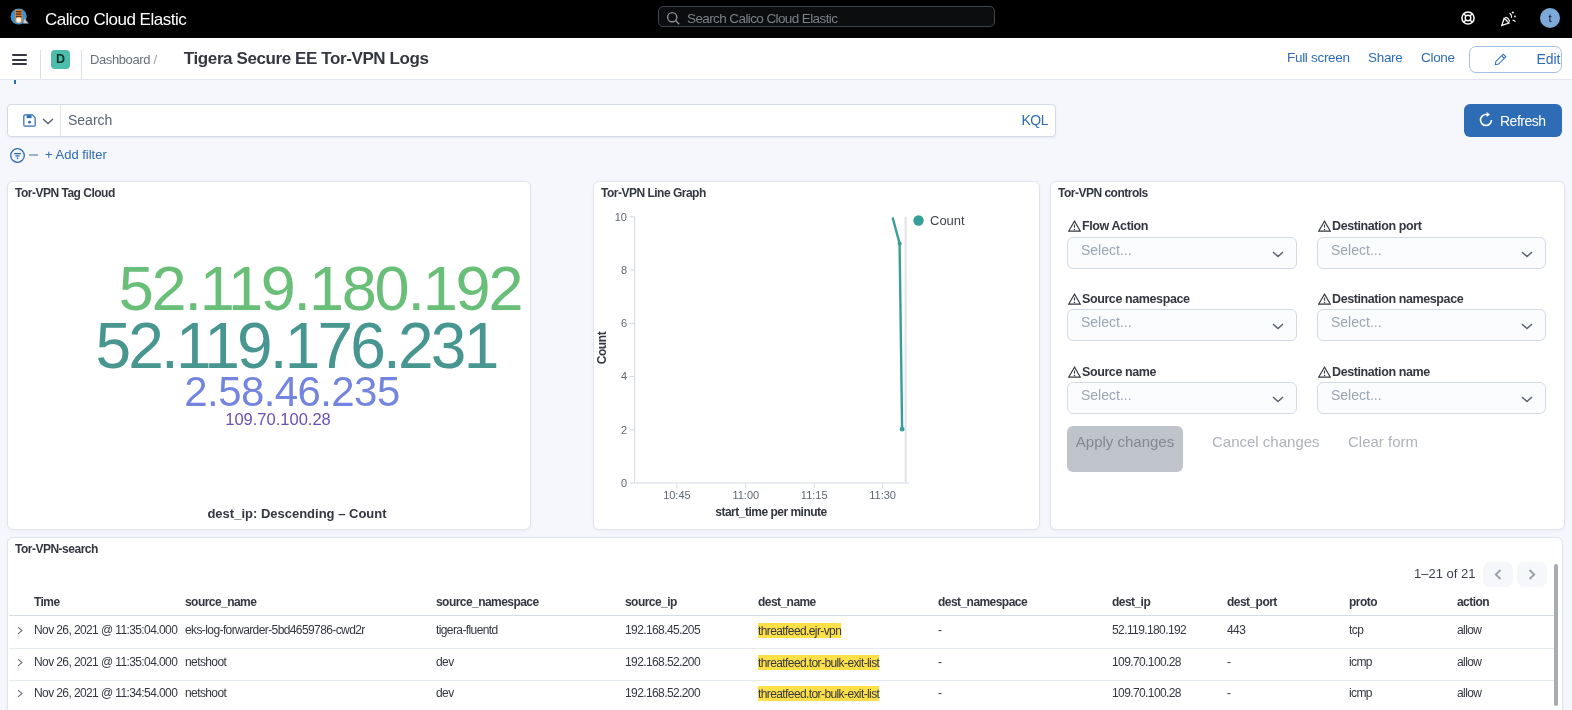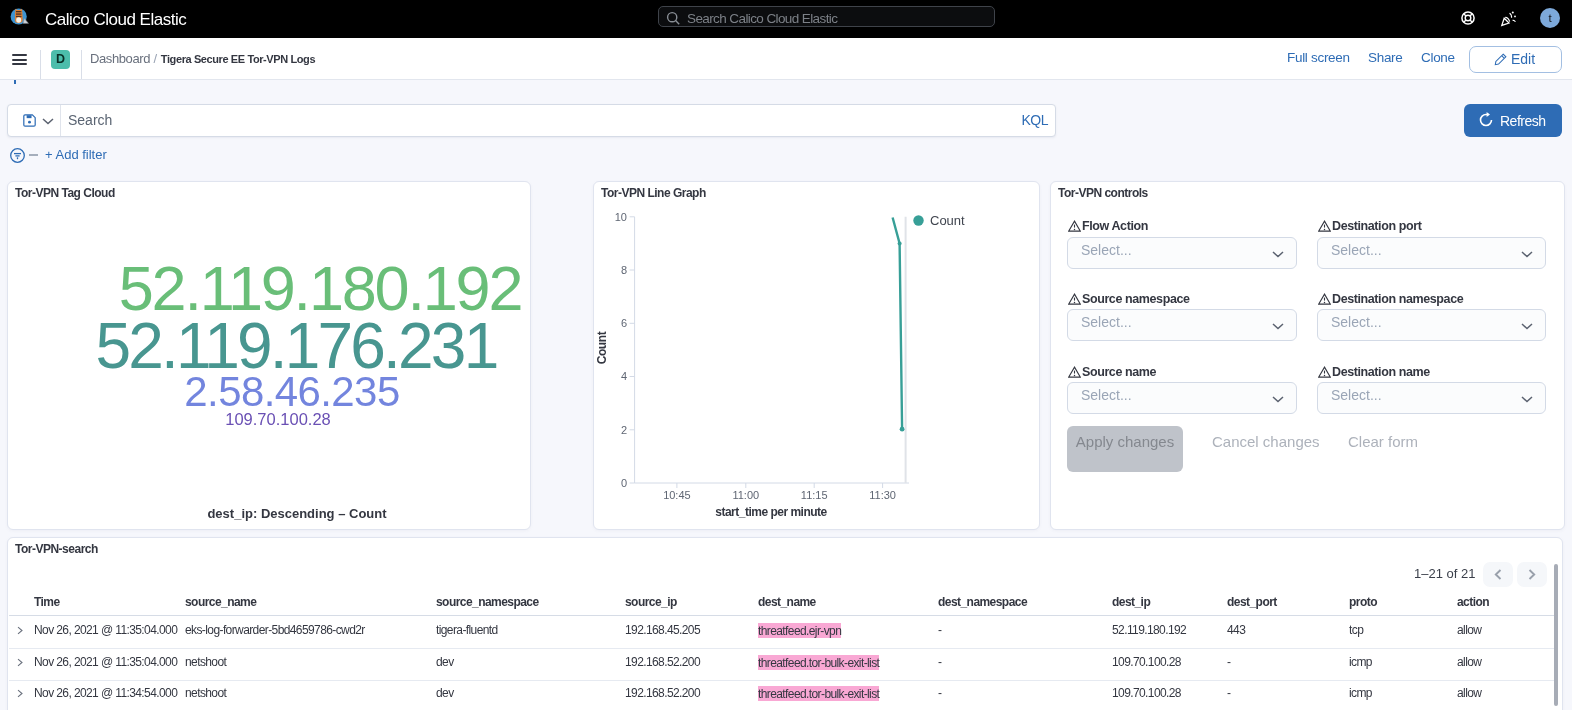--- a/index.html
+++ b/index.html
@@ -11,23 +11,23 @@
 #topbar { position:absolute; left:0; top:0; width:1572px; height:38.5px; background:#000000; }
 #topbar .title { position:absolute; left:45px; top:10px; color:#fff; font-size:17px; font-weight:500; letter-spacing:-0.5px; }
 #topsearch { position:absolute; left:658px; top:6px; width:337px; height:21px; border:1px solid #3f434a; border-radius:5px; background:#0c0d0f; }
 #topsearch .ph { position:absolute; left:28px; top:3.5px; font-size:13.5px; letter-spacing:-0.6px; color:#7c8087; }
 
 
 #navbar { position:absolute; left:0; top:38px; width:1572px; height:41.5px; background:#fff; border-bottom:1px solid #e2e6ee; }
 .vsep { position:absolute; top:12px; width:1px; height:29px; background:#d9dee8; }
 #dbadge { position:absolute; left:51px; top:12px; width:19px; height:19px; background:#4cbdab; border-radius:4px; color:#082f26; font-size:12.5px; font-weight:bold; text-align:center; line-height:19px; }
 .crumb-link { color:#69707d; font-size:13px; letter-spacing:-0.4px; }
-.crumb-cur { color:#343741; font-size:11px; font-weight:bold; letter-spacing:-0.4px; }
+.crumb-cur { color:#343741; font-size:17px; font-weight:bold; letter-spacing:-0.4px;margin-left:23px; }
 .hlink { color:#2e6cb5; font-size:13.5px; letter-spacing:-0.3px; }
-#editbtn { position:absolute; left:1468.5px; top:46px; width:93px; height:27px; border:1px solid #a3bfe2; border-radius:7px; color:#2e6cb5; font-size:14px; font-weight:500; text-align:center; line-height:25px; background:#fff; }
+#editbtn { position:absolute; left:1468.5px; top:46px; width:93px; height:27px; border:1px solid #a3bfe2; border-radius:7px; color:#2e6cb5; font-size:14px; font-weight:500; text-align:right; line-height:25px; background:#fff; }
 
 
 #querybox { position:absolute; left:7px; top:104px; width:1049px; height:33px; background:#fff; border:1px solid #d5dbe6; border-radius:4px; box-shadow:0 1px 2px rgba(110,120,145,0.1); }
 #querybox .lseg { position:absolute; left:0; top:0; width:53px; height:31px; border-right:1px solid #e0e4ec; }
 #querybox .ph { position:absolute; left:60px; top:7px; font-size:14px; color:#5a6472; }
 #querybox .kql { position:absolute; right:7px; top:7px; font-size:14px; letter-spacing:-0.5px; color:#2e6cb5; font-weight:500; }
 #datebox { position:absolute; left:1064px; top:104px; width:391px; height:33px; background:#fff; border:1px solid #d5dbe6; border-radius:6px; box-shadow:0 1px 2px rgba(110,120,145,0.1); }
 #datebox .dsep { position:absolute; left:45px; top:0; width:1px; height:31px; background:#e3e7ee; }
 #datebox .dtext { position:absolute; left:53px; top:7px; font-size:14px; color:#343741; }
 #datebox .showdates { position:absolute; right:8px; top:8px; font-size:14px; letter-spacing:-0.6px; color:#2e6cb5; }
@@ -47,21 +47,21 @@
 
 
 .ctl-label { position:absolute; font-size:12.5px; font-weight:bold; letter-spacing:-0.4px; color:#343741; white-space:nowrap; }
 .ctl-select { position:absolute; width:230px; height:32px; background:#fbfcfd; border:1px solid #d3dae6; border-radius:6px; }
 .ctl-select .sph { position:absolute; left:13px; top:4px; font-size:14px; color:#9aa5b6; }
 .warnicon { display:inline-block; vertical-align:-2px; margin-right:1px; }
 
 
 .th { position:absolute; font-size:12px; font-weight:bold; letter-spacing:-0.55px; color:#343741; white-space:nowrap; }
 .td { position:absolute; font-size:12px; letter-spacing:-0.6px; color:#343741; white-space:nowrap; }
-.hl { background:#f9a8d4; padding:0.5px 0; }
+.hl { background:#fde047; padding:0.5px 0; }
 .rowline { position:absolute; left:1px; height:1px; background:#e6eaf1; }
 </style>
 </head>
 <body>
 <div id="root">
 
   <div id="topbar">
     <svg class="abs" style="left:9px;top:6px" width="21" height="21" viewBox="0 0 26 26">
       <circle cx="12" cy="13" r="10" fill="#3d93d0"></circle>
       <path d="M7.5 8 L8 3.5 L10.5 5 L13.5 5 L16 3.5 L16.5 8 L17 17 Q17 21 12 21 Q7 21 7.5 17 Z" fill="#e08132"></path>

